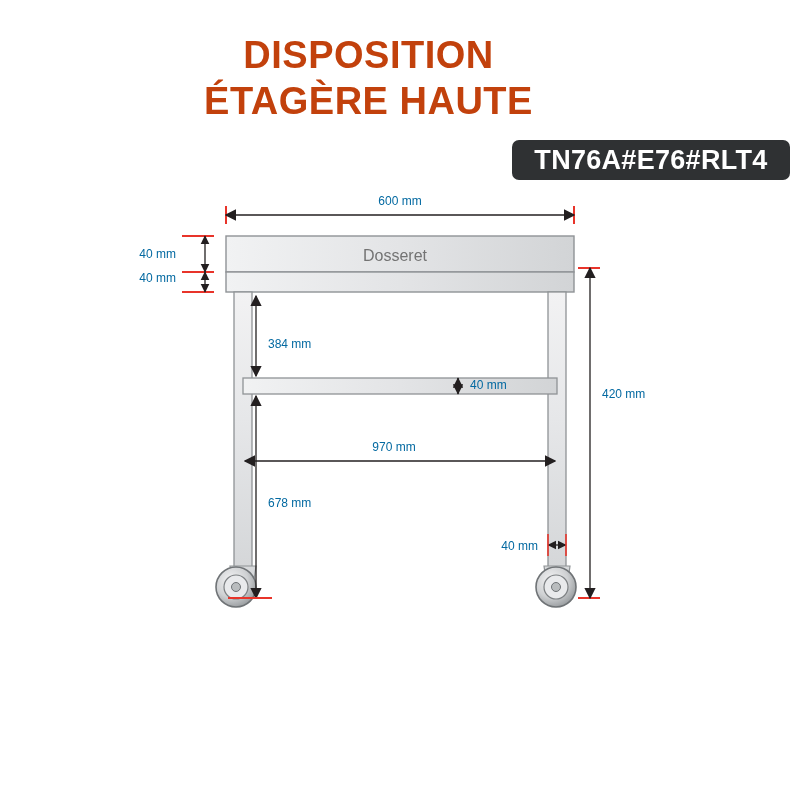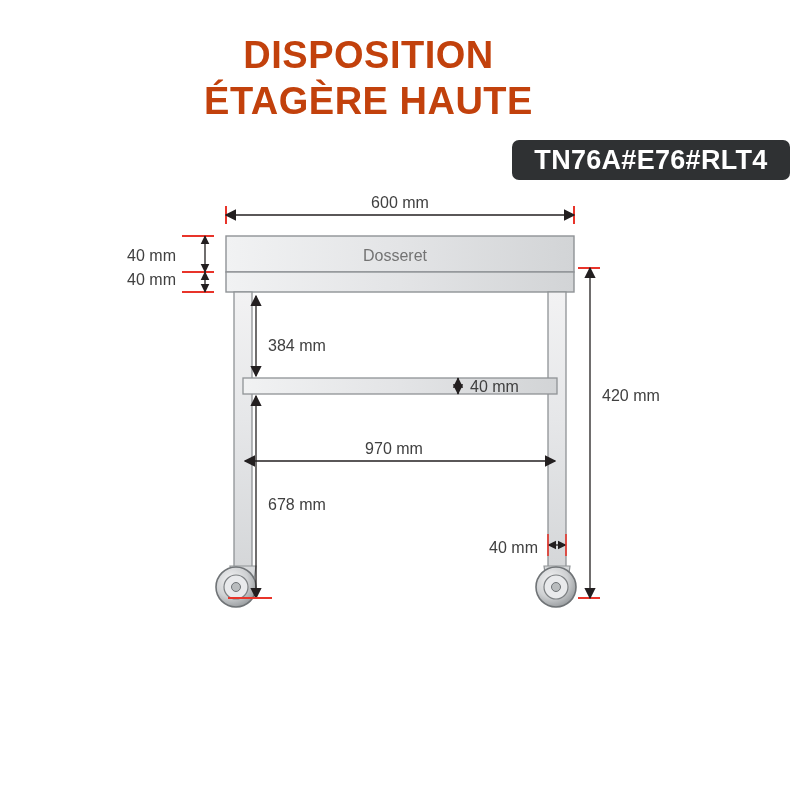--- a/index.html
+++ b/index.html
@@ -60,22 +60,22 @@
     position: absolute;
     left: 0;
     top: 0;
     width: 800px;
     height: 800px;
   }
 
   
   .lbl {
     position: absolute;
-    font-size: 16px;
-    color: #404040;
+    font-size: 12px;
+    color: #0369a1;
     white-space: nowrap;
     font-family: "Liberation Sans", sans-serif;
   }
   .lbl-c { transform: translateX(-50%); }
   .lbl-r { transform: translateX(-100%); }
 
   .dosseret-lbl {
     position: absolute;
     left: 363px;
     top: 247px;

